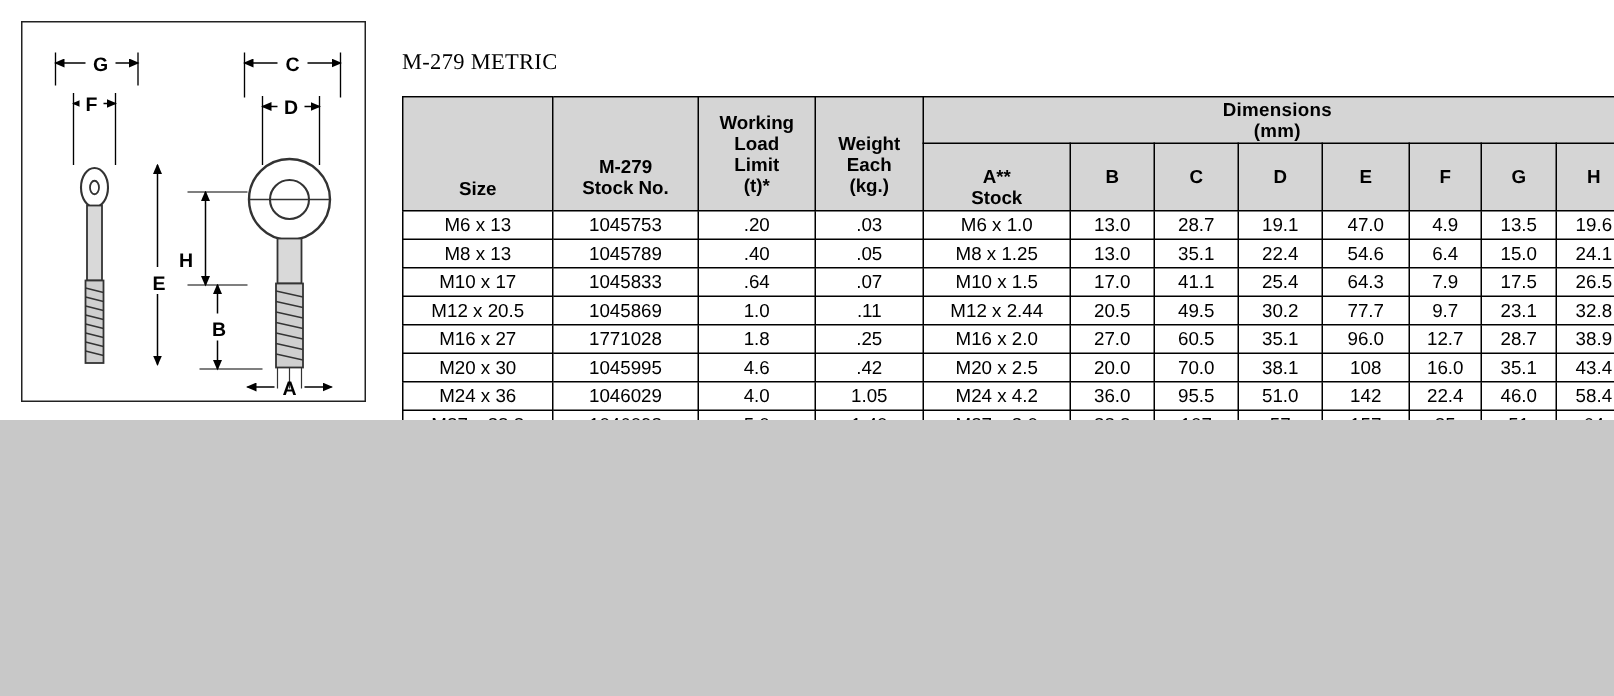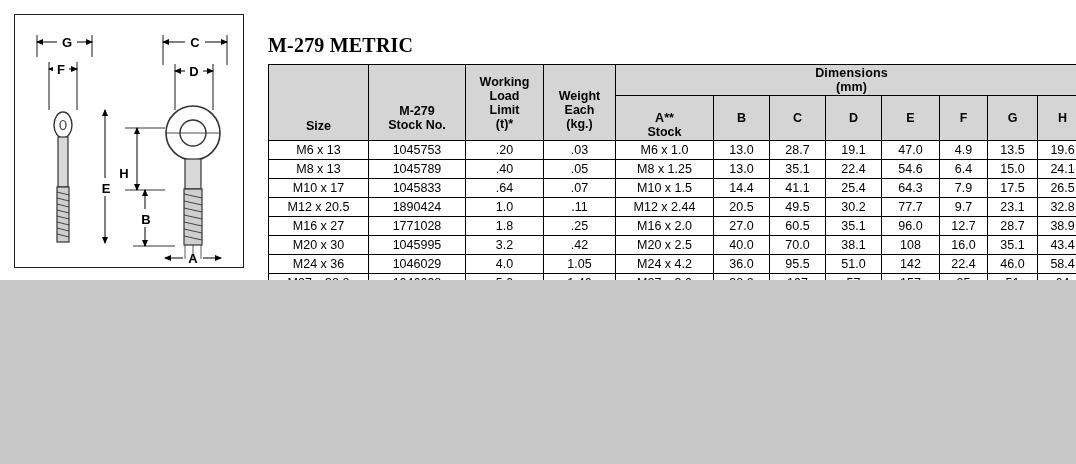--- a/index.html
+++ b/index.html
@@ -34,22 +34,22 @@
     background: #ffffff;
   }
   #diagram svg { display: block; }
 
   
   #title {
     position: absolute;
     left: 268px;
     top: 34px;
     font-family: "Liberation Serif", serif;
-    font-weight: bold;
-    font-size: 20px;
+    font-weight: normal;
+    font-size: 15px;
     color: #000;
     letter-spacing: 0.2px;
   }
 
   
   #tablewrap {
     position: absolute;
     left: 268px;
     top: 64px;
     width: 795px;
@@ -287,31 +287,31 @@
             <td>6.4</td>
             <td>15.0</td>
             <td>24.1</td>
           </tr>
           <tr>
             <td>M10 x 17</td>
             <td>1045833</td>
             <td>.64</td>
             <td>.07</td>
             <td>M10 x 1.5</td>
-            <td>14.4</td>
+            <td>17.0</td>
             <td>41.1</td>
             <td>25.4</td>
             <td>64.3</td>
             <td>7.9</td>
             <td>17.5</td>
             <td>26.5</td>
           </tr>
           <tr>
             <td>M12 x 20.5</td>
-            <td>1890424</td>
+            <td>1045869</td>
             <td>1.0</td>
             <td>.11</td>
             <td>M12 x 2.44</td>
             <td>20.5</td>
             <td>49.5</td>
             <td>30.2</td>
             <td>77.7</td>
             <td>9.7</td>
             <td>23.1</td>
             <td>32.8</td>
@@ -326,24 +326,24 @@
             <td>60.5</td>
             <td>35.1</td>
             <td>96.0</td>
             <td>12.7</td>
             <td>28.7</td>
             <td>38.9</td>
           </tr>
           <tr>
             <td>M20 x 30</td>
             <td>1045995</td>
-            <td>3.2</td>
+            <td>4.6</td>
             <td>.42</td>
             <td>M20 x 2.5</td>
-            <td>40.0</td>
+            <td>20.0</td>
             <td>70.0</td>
             <td>38.1</td>
             <td>108</td>
             <td>16.0</td>
             <td>35.1</td>
             <td>43.4</td>
           </tr>
           <tr>
             <td>M24 x 36</td>
             <td>1046029</td>

